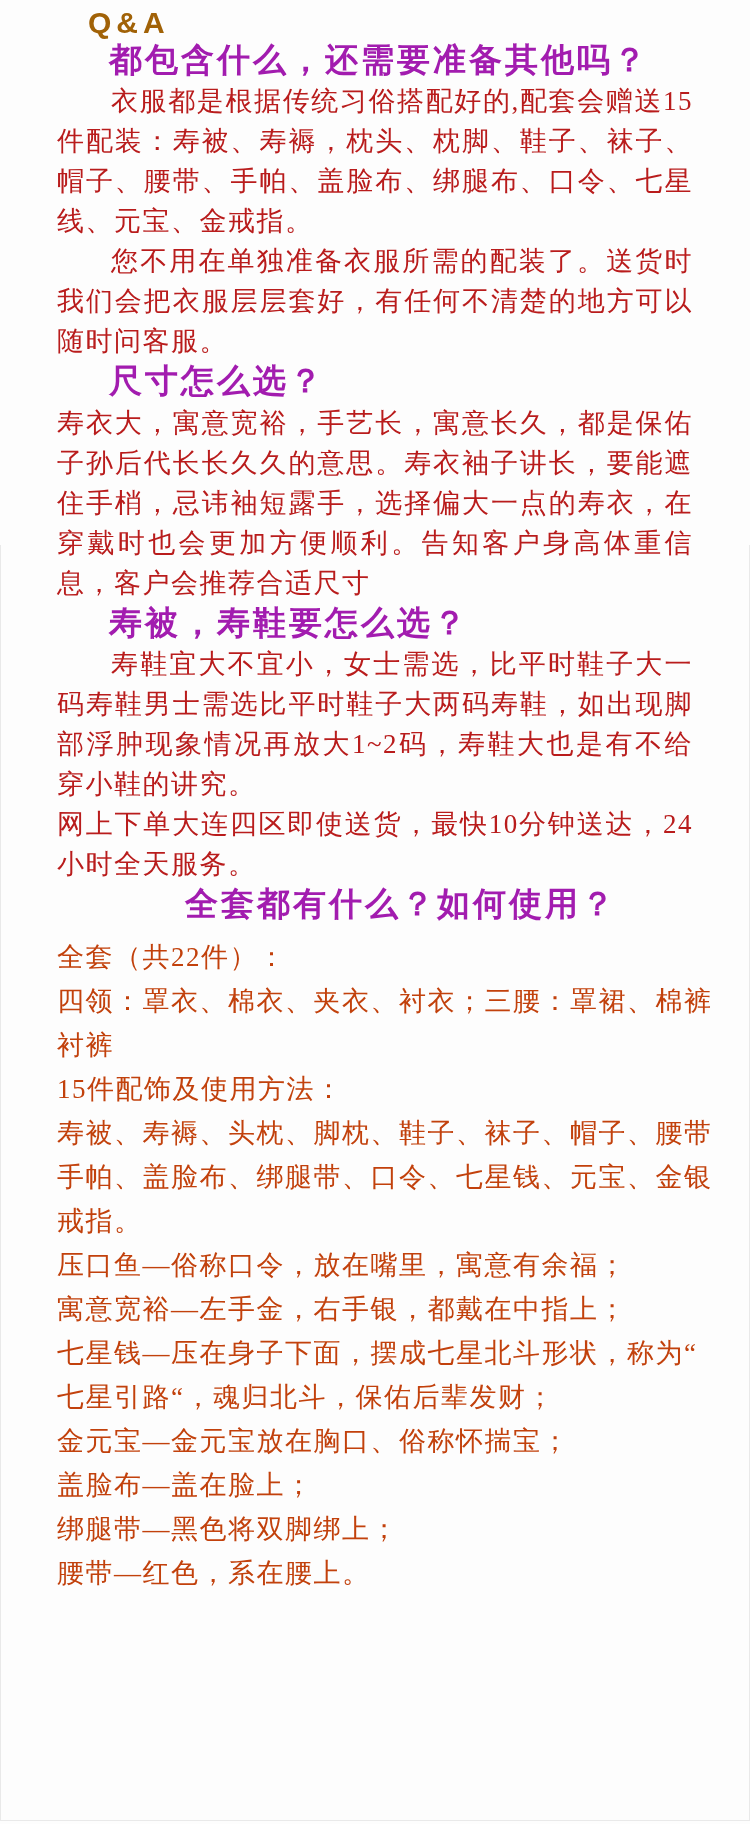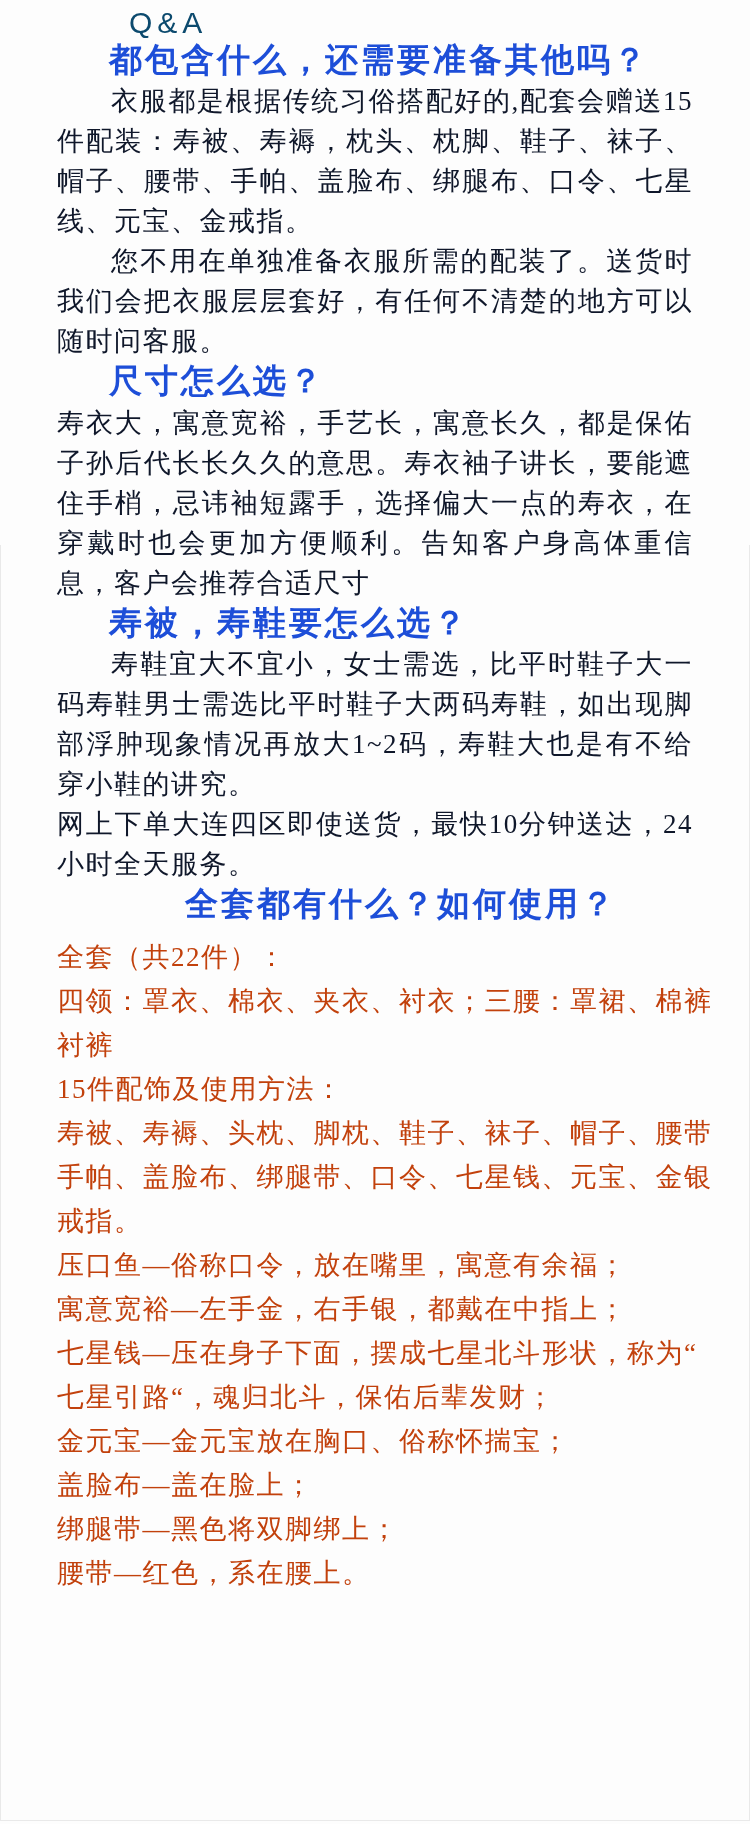--- a/index.html
+++ b/index.html
@@ -12,44 +12,44 @@
     font-family: "Liberation Serif", serif;
   }
   .content {
     position: relative;
     padding: 6px 57px 0 57px;
     box-sizing: border-box;
     width: 750px;
   }
   .qa-label {
     font-family: "Liberation Sans", sans-serif;
-    font-weight: normal;
+    font-weight: bold;
     font-size: 30px;
     letter-spacing: 5px;
-    color: #0c4a6e;
-    margin-left: 72px;
+    color: #a16207;
+    margin-left: 31px;
   }
   h2.sec-heading {
     font-size: 33px;
     font-weight: bold;
-    color: #1d4ed8;
+    color: #a21caf;
     letter-spacing: 3px;
     margin: 0 0 0 52px;
     line-height: 1.25;
   }
   .h1 { margin-top: 28px; }
   .h2 { margin-top: 58px; }
   .h3 { margin-top: 64px; }
   .h4 { margin-top: 46px; }
   .h5 { margin-top: 44px; text-align: center; }
   p.answer {
     font-size: 27px;
     line-height: 40px;
     letter-spacing: 1.5px;
-    color: #0f172a;
+    color: #b91c1c;
     text-align: justify;
     margin: 0;
   }
   p.answer.indent { text-indent: 2em; }
   .mt-lg { margin-top: 28px; }
   .mt-md { margin-top: 16px; }
   .mt-sm { margin-top: 12px; }
   .list {
     margin-top: 10px;
     color: #c2410c;

